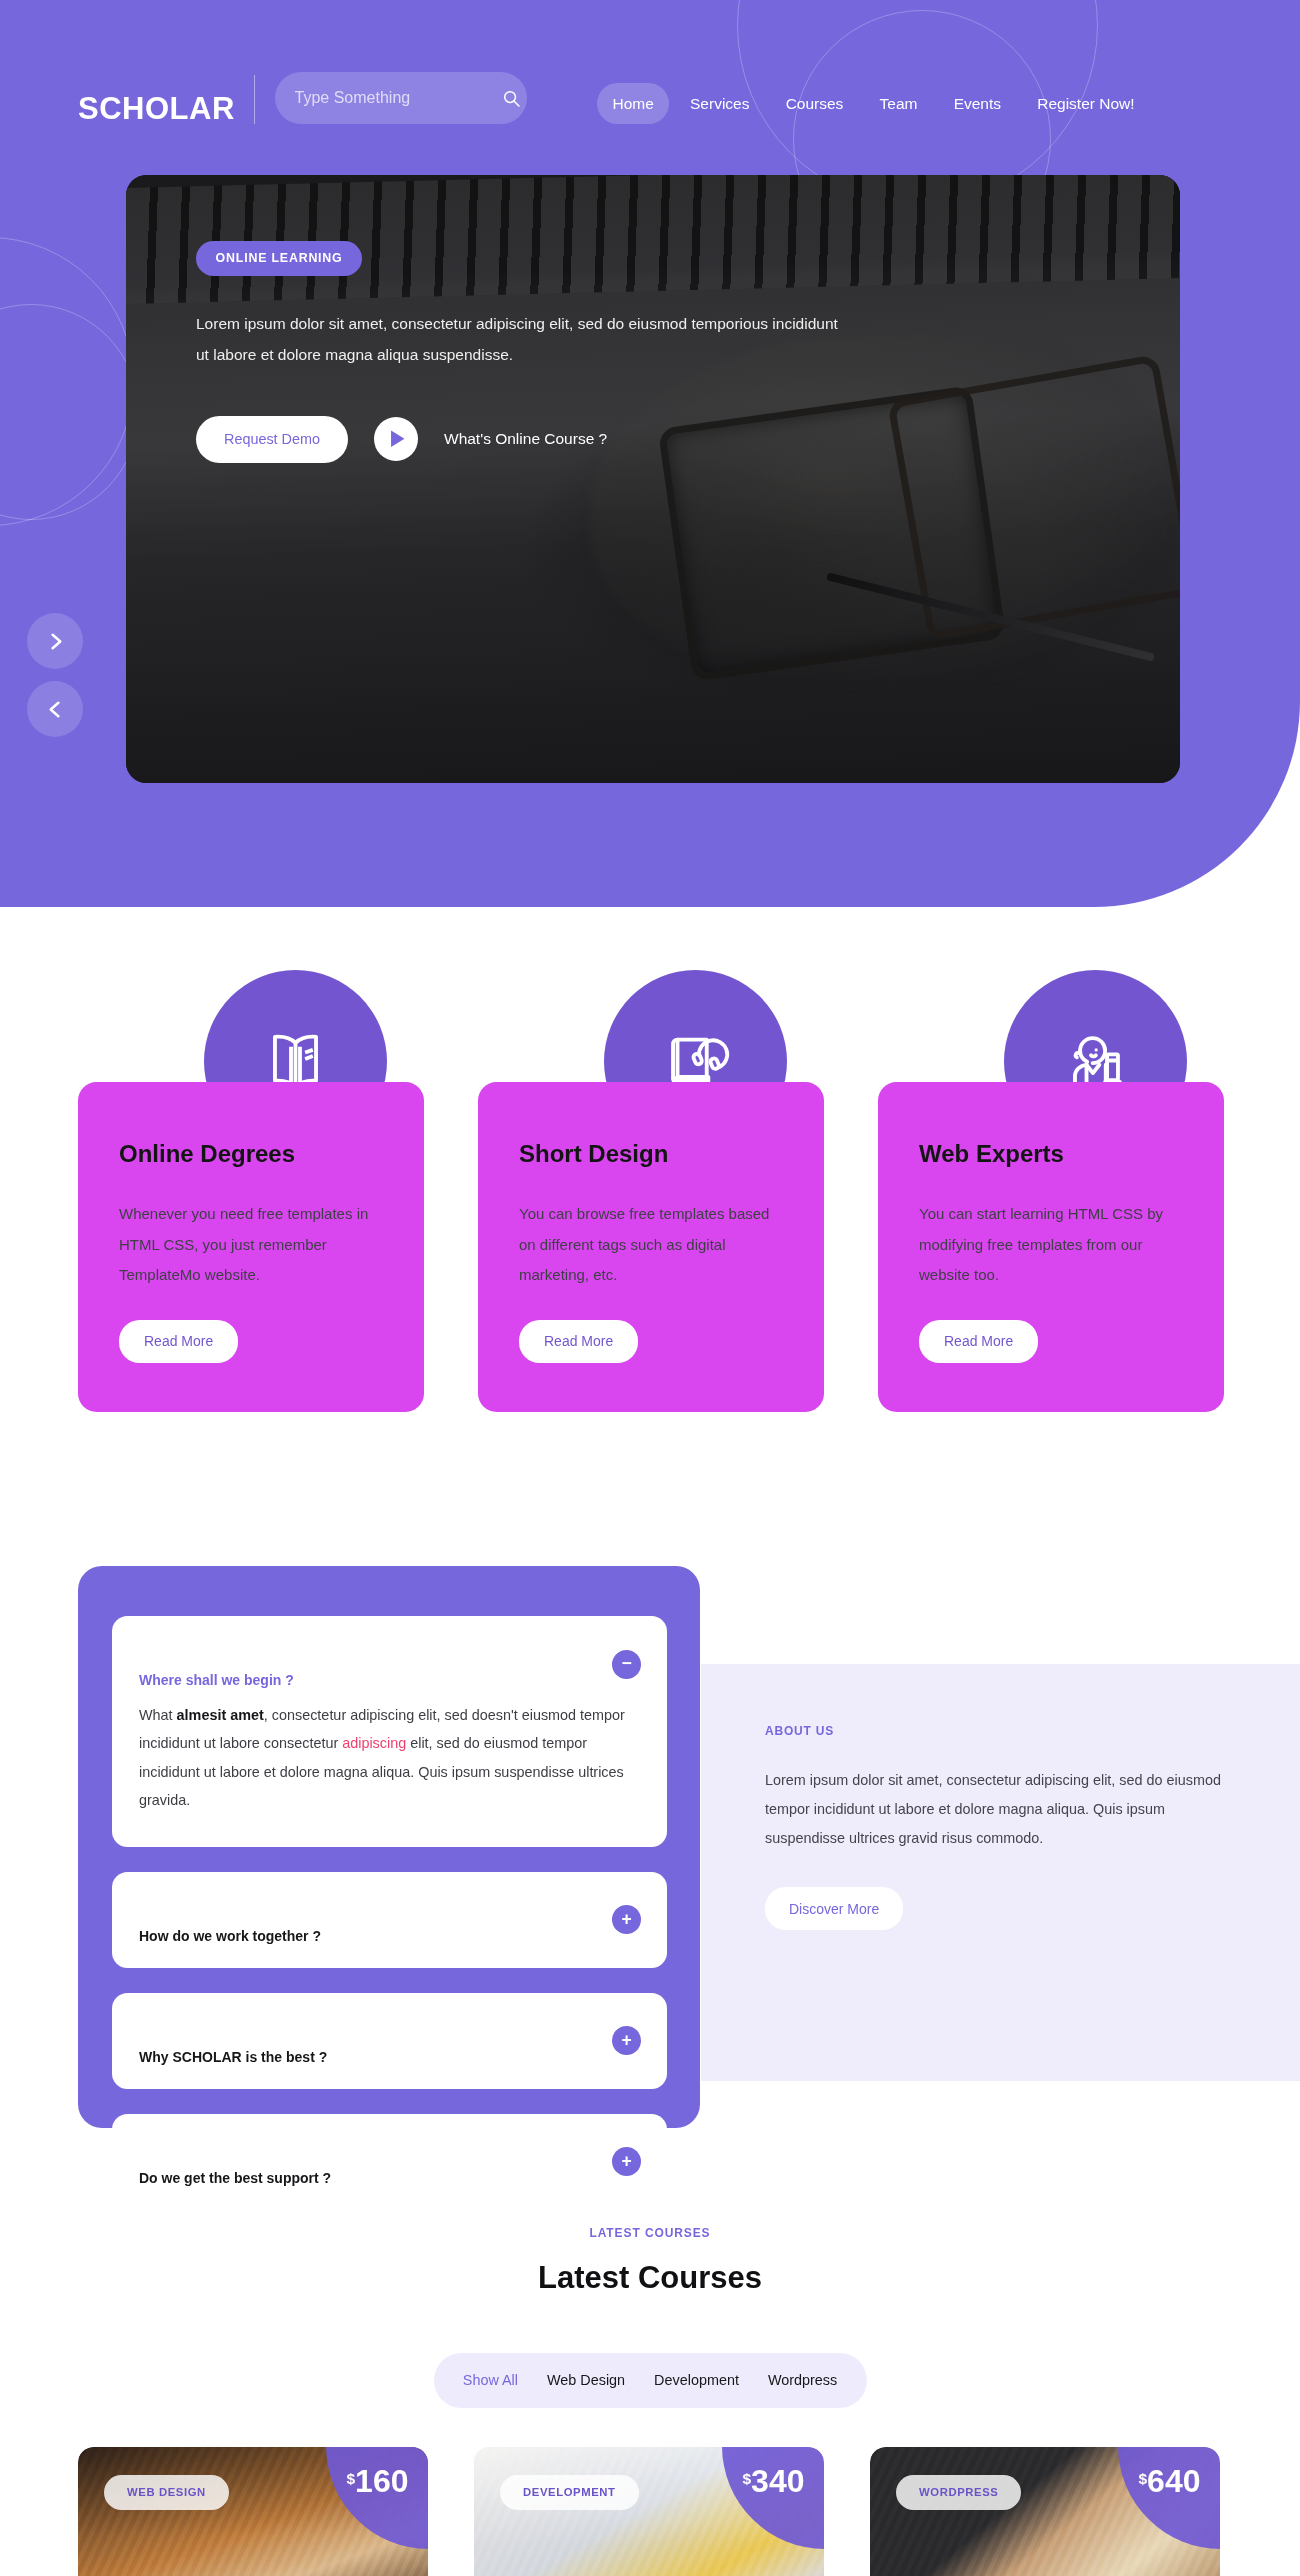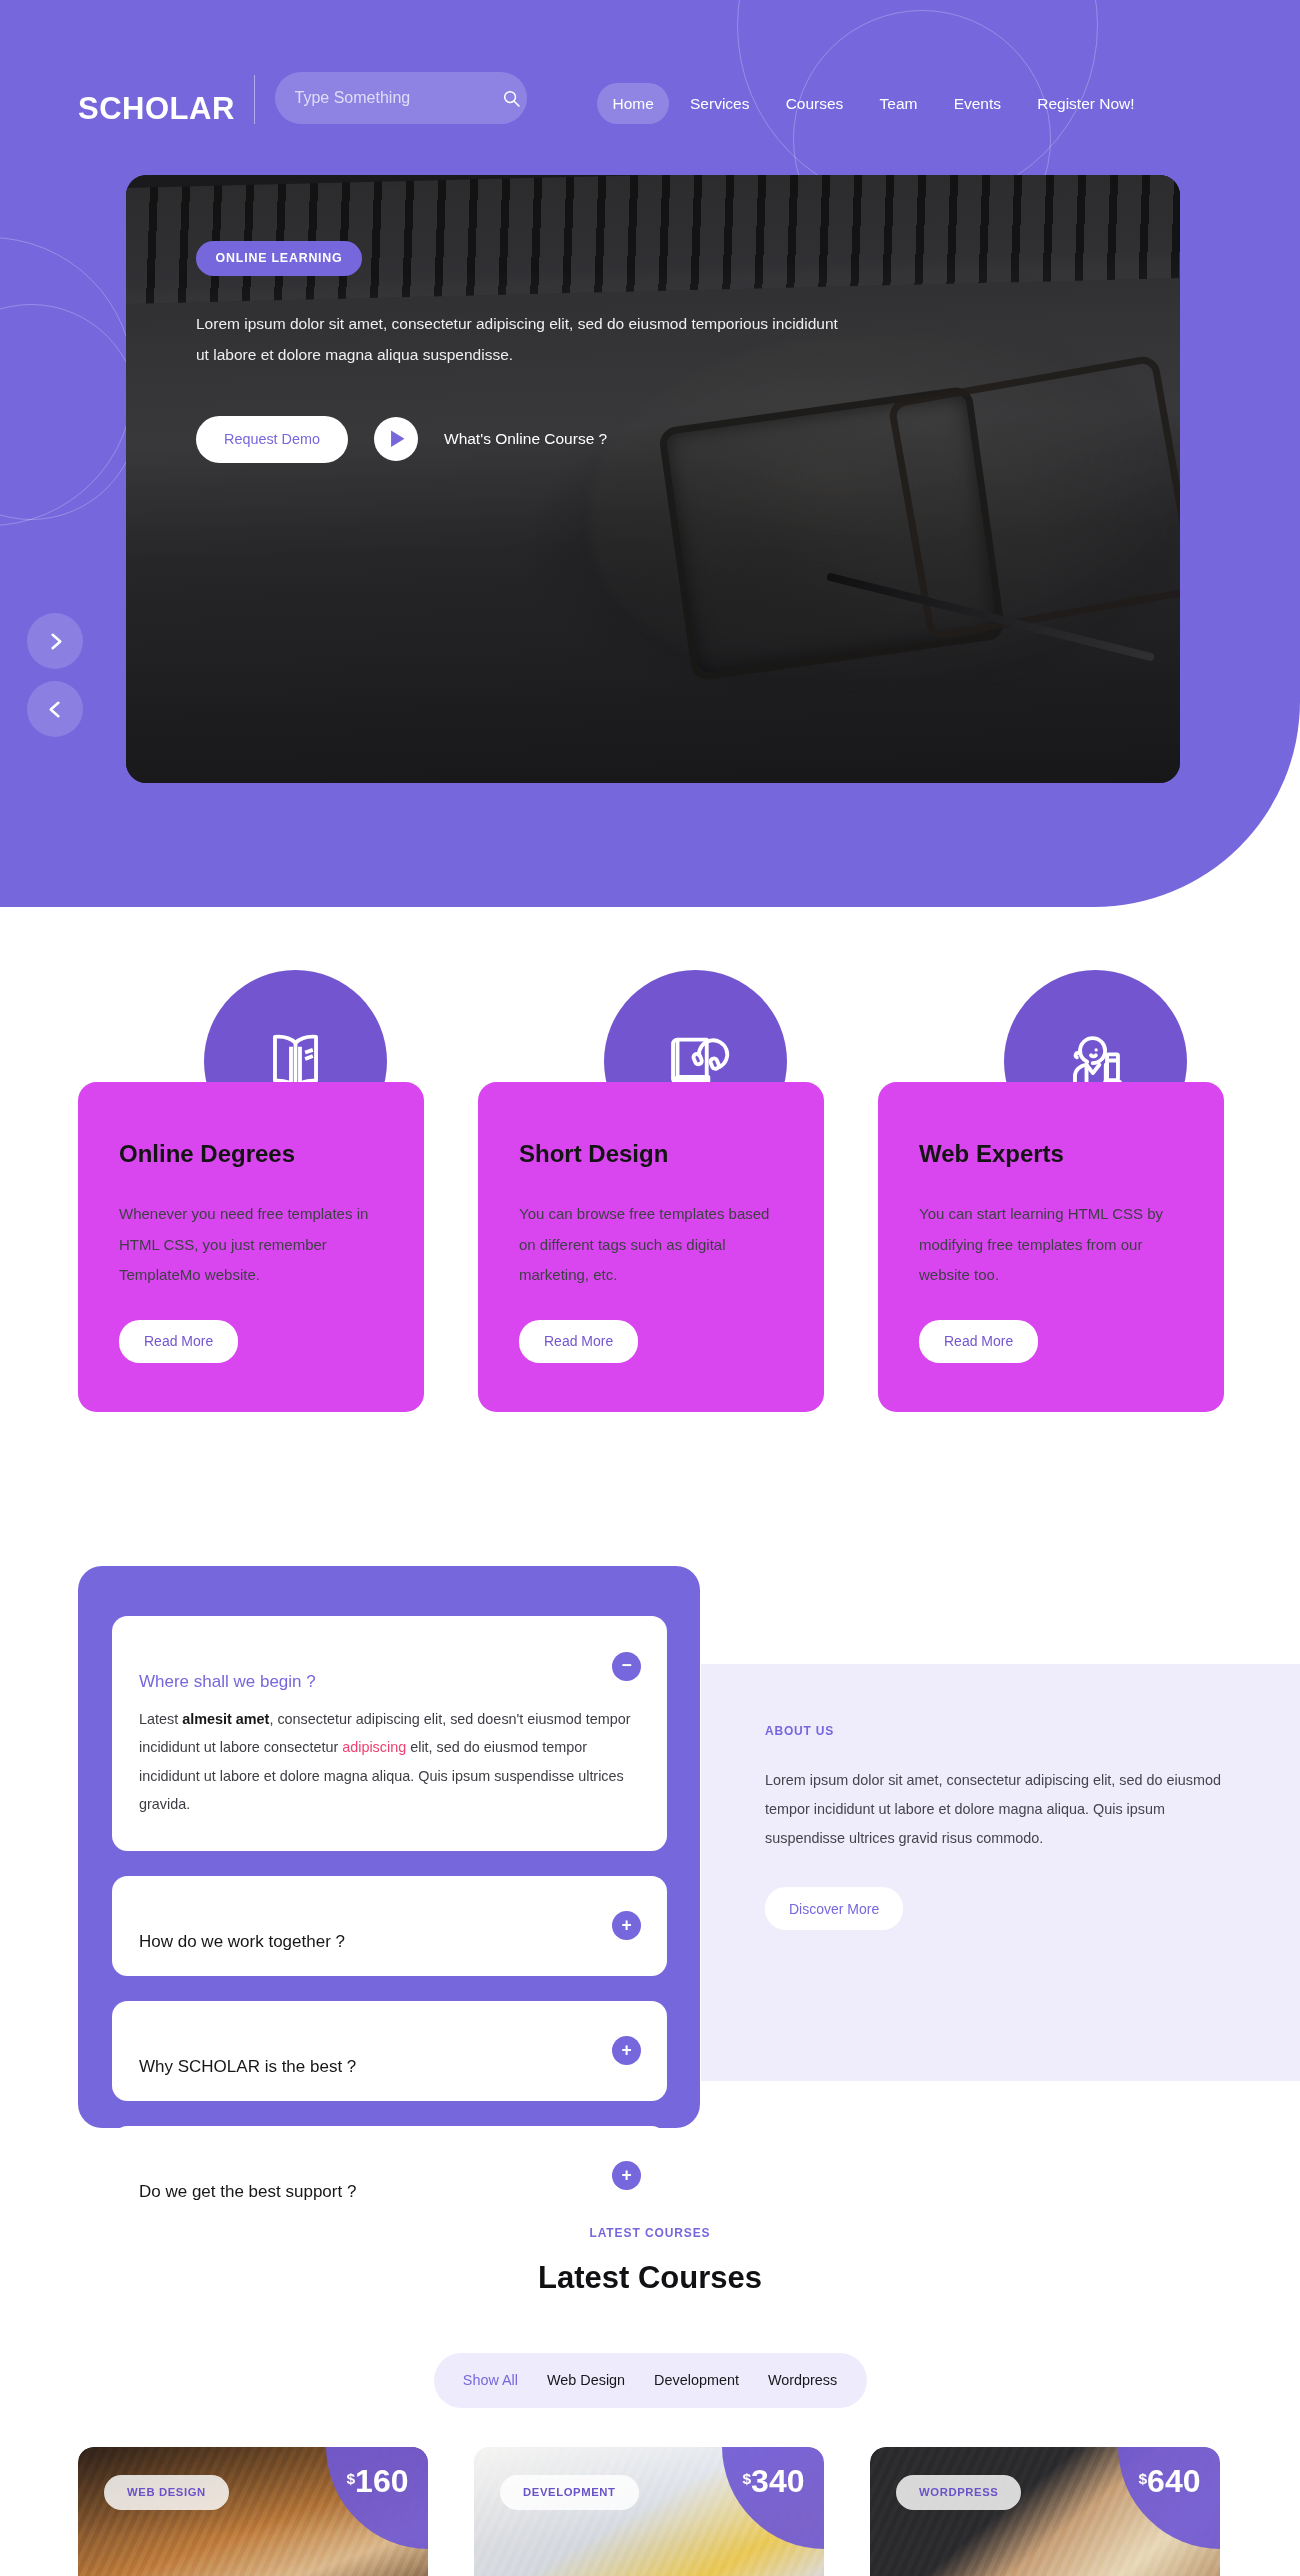--- a/index.html
+++ b/index.html
@@ -283,21 +283,21 @@
     background: #efedfb;
   }
   .acc-list { position:absolute; left: 112px; top: 76px; width: 555px; }
   .acc-item { background:#ffffff; border-radius: 15.5px; margin-bottom: 25px; }
   .acc-head {
     display:flex; align-items:center; justify-content:space-between;
     padding: 24px 26px 24px 27px;
     cursor: pointer;
   }
   .acc-item.open .acc-head { padding-bottom: 13.4px; }
-  .acc-q { font-size: 17px; font-weight: 400; color:#17171a;margin-top:32px; }
+  .acc-q { font-size: 14px; font-weight: 700; color:#17171a;margin-top:32px; }
   .acc-item.open .acc-q { color:#7667dd; }
   .acc-toggle {
     width: 29px; height: 29px; border-radius: 50%;
     background: #7667dd; color:#fff;
     display:flex; align-items:center; justify-content:center;
     font-size: 17.5px; font-weight: 600; flex:0 0 29px;
     border: none; cursor: pointer; line-height: 1;
     font-family: "Liberation Sans", sans-serif;
   }
   .acc-body { padding: 0 29px 33px 27px; font-size: 14.4px; line-height: 1.95; color:#3d3d44; }
@@ -505,21 +505,21 @@
   <div class="faq-panel"></div>
   <div class="about-panel"></div>
 
   <div class="acc-list">
 
     <div class="acc-item open">
       <div class="acc-head">
         <span class="acc-q">Where shall we begin ?</span>
         <button class="acc-toggle">−</button>
       </div>
-      <div class="acc-body"><span>Latest </span><b>almesit amet</b><span>, consectetur adipiscing elit, sed doesn't eiusmod tempor incididunt ut labore consectetur </span><span class="pink">adipiscing</span><span> elit, sed do eiusmod tempor incididunt ut labore et dolore magna aliqua. Quis ipsum suspendisse ultrices gravida.</span></div>
+      <div class="acc-body"><span>What </span><b>almesit amet</b><span>, consectetur adipiscing elit, sed doesn't eiusmod tempor incididunt ut labore consectetur </span><span class="pink">adipiscing</span><span> elit, sed do eiusmod tempor incididunt ut labore et dolore magna aliqua. Quis ipsum suspendisse ultrices gravida.</span></div>
     </div>
 
     <div class="acc-item">
       <div class="acc-head">
         <span class="acc-q">How do we work together ?</span>
         <button class="acc-toggle">+</button>
       </div>
     </div>
 
     <div class="acc-item">

